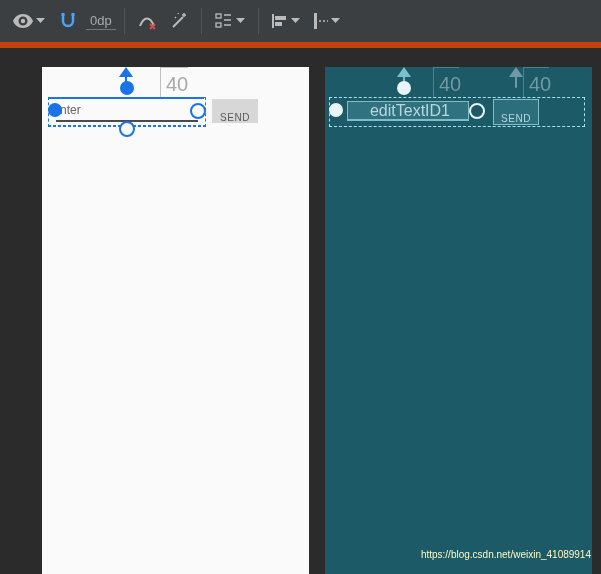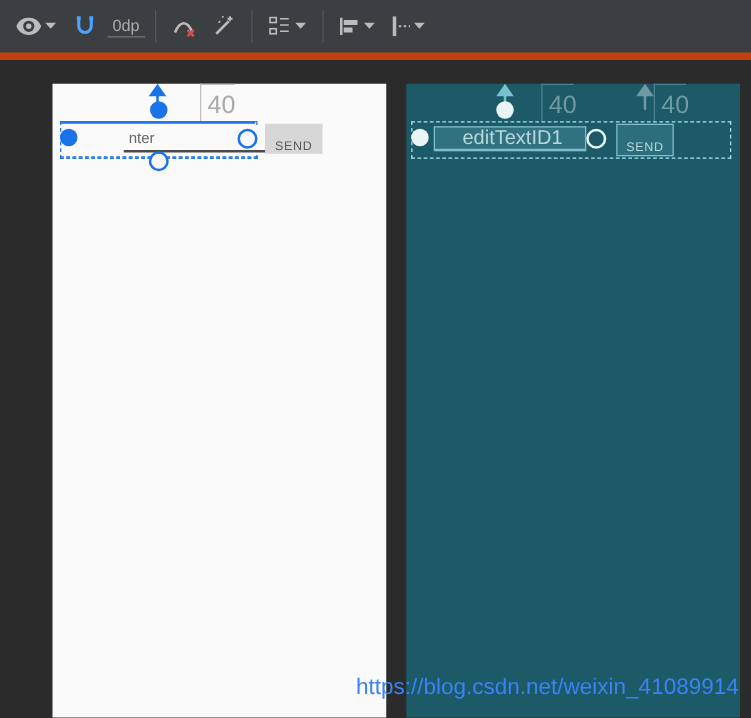--- a/index.html
+++ b/index.html
@@ -24,36 +24,36 @@
   .arrow-up{position:absolute;width:0;height:0;border-left:7px solid transparent;border-right:7px solid transparent;}
   .arrow-up.blue{border-bottom:10px solid #1a73e8;}
   .arrow-up.teal{border-bottom:10px solid #79c1cd;}
   .arrow-up.tgray{border-bottom:10px solid #6f9aa3;}
   .vshaft{position:absolute;width:2px;border-radius:1px;}
   .vshaft.blue{background:#1a73e8;}
   .vshaft.teal{background:#79c1cd;}
   .vshaft.tgray{background:#6f9aa3;}
   
   .edittext{position:absolute;height:22px;border-bottom:2px solid #4a4a4a;display:flex;align-items:center;font-size:12px;padding-left:4px;box-sizing:border-box;}
-  .edittext.design{color:#666;background:#fafafa;margin-left:43px;}
+  .edittext.design{color:#666;background:#fafafa;}
   .edittext.bp{color:#b8d7dd;background:rgba(90,160,175,.35);border:1px solid #7fbecb;border-bottom:2px solid #7fbecb;font-size:16px;text-align:center;justify-content:center;}
   
   .handle{position:absolute;width:14px;height:14px;border-radius:50%;background:#1a73e8;}
   .handle.hollow{background:#fafafa;border:2px solid #1a73e8;width:12px;height:12px;}
   .handle.bp{background:#e8f4f6;}
   .handle.bp.hollow{background:transparent;border:2px solid #e8f4f6;width:12px;height:12px;}
   
   .sel-dash{position:absolute;border:1px dashed #1a73e8;}
   .sel-dash.bp{border-color:#a6e3ef;}
   
   .sendbtn{position:absolute;height:24px;display:flex;align-items:flex-end;justify-content:center;font-size:10px;letter-spacing:.5px;}
   .sendbtn.design{background:#d7d7d7;color:#5a5a5a;width:46px;}
   .sendbtn.bp{background:rgba(90,160,175,.3);border:1px solid #7fbecb;color:#b8d7dd;width:44px;}
   
-  .watermark{position:absolute;right:10px;bottom:14px;color:#3b82f6;font-size:18px;pointer-events:none;}
+  .watermark{position:absolute;right:10px;bottom:14px;color:#fef9c3;font-size:10px;pointer-events:none;}
 </style>
 </head>
 <body>
 
 <div class="toolbar">
   <div class="tbtn">
     <svg width="20" height="14" viewBox="0 0 20 14">
         <path fill="#bbb" d="M10 0C5 0 1.7 3.1 0 7c1.7 3.9 5 7 10 7s8.3-3.1 10-7c-1.7-3.9-5-7-10-7zm0 11.5A4.5 4.5 0 1 1 14.5 7 4.5 4.5 0 0 1 10 11.5z"></path>
         <circle cx="10" cy="7" r="2.2" fill="#bbb"></circle>
       </svg>

